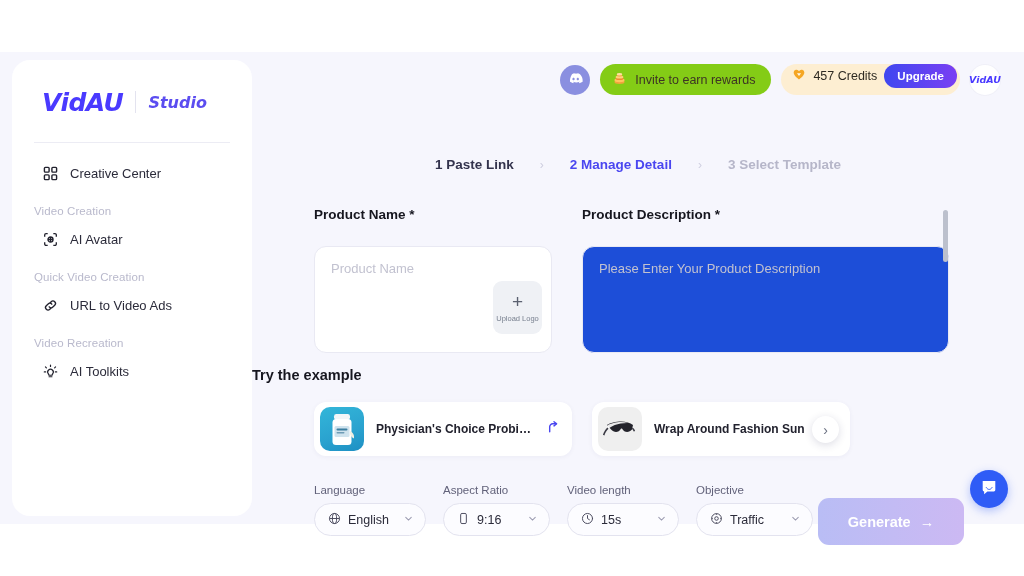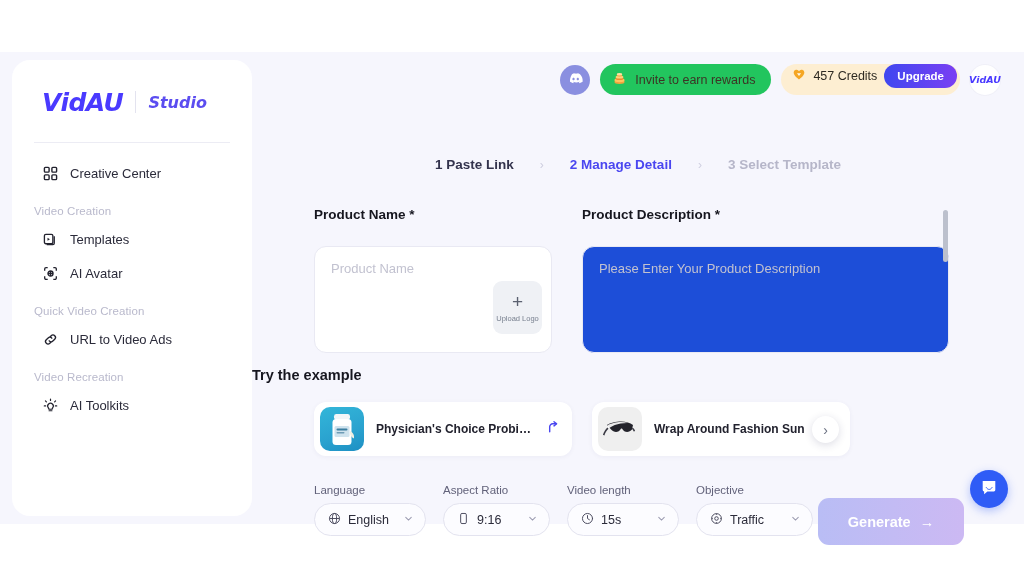--- a/index.html
+++ b/index.html
@@ -83,21 +83,21 @@
   }
   .discord-btn {
     width: 30px; height: 30px; border-radius: 50%;
     background: #8a8fe0;
     display: flex; align-items: center; justify-content: center;
     cursor: pointer;
   }
   .invite-pill {
     display: flex; align-items: center; gap: 8px;
     height: 31px; padding: 0 16px 0 12px;
-    background: #22c55e; border-radius: 16px;
+    background: #84cc16; border-radius: 16px;
     font-size: 12.5px; color: #3d3425; cursor: pointer;
   }
   .credits-pill {
     display: flex; align-items: center; gap: 7px;
     height: 31px; padding: 0 3px 8px 11px;
     background: #fdeed2; border-radius: 16px;
     font-size: 12.5px; color: #2e2a22;
   }
   .upgrade-btn {
     background: linear-gradient(90deg, #3f47f0 0%, #7a3ff3 100%);
@@ -270,30 +270,20 @@
               <rect x="9.5" y="1.5" width="5" height="5" rx="1"></rect>
             <rect x="1.5" y="9.5" width="5" height="5" rx="1"></rect>
               <rect x="9.5" y="9.5" width="5" height="5" rx="1"></rect>
           </svg>
         </span>
         <span>Creative Center</span>
       </div>
 
       <div class="nav-group-label">Video Creation</div>
 
-      <div class="nav-item">
-        <span class="ico">
-          <svg width="15" height="15" viewBox="0 0 16 16" fill="none" stroke="#22222e" stroke-width="1.4">
-            <rect x="1.5" y="2.5" width="9" height="10" rx="1.5"></rect>
-            <path d="M12 4.5v7.5a1.5 1.5 0 0 1-1.5 1.5H4"></path>
-            <path d="M4.8 6l2.6 1.6-2.6 1.6z" fill="#22222e" stroke="none"></path>
-          </svg>
-        </span>
-        <span>Templates</span>
-      </div>
 
       <div class="nav-item">
         <span class="ico">
           <svg width="15" height="15" viewBox="0 0 16 16" fill="none" stroke="#22222e" stroke-width="1.4">
             <path d="M1.8 5V3.2A1.4 1.4 0 0 1 3.2 1.8H5M11 1.8h1.8A1.4 1.4 0 0 1 14.2 3.2V5M14.2 11v1.8a1.4 1.4 0 0 1-1.4 1.4H11M5 14.2H3.2a1.4 1.4 0 0 1-1.4-1.4V11"></path>
             <circle cx="8" cy="8" r="2.7"></circle>
               <path d="M8 5.3v5.4M5.3 8h5.4"></path>
           </svg>
         </span>
         <span>AI Avatar</span>

